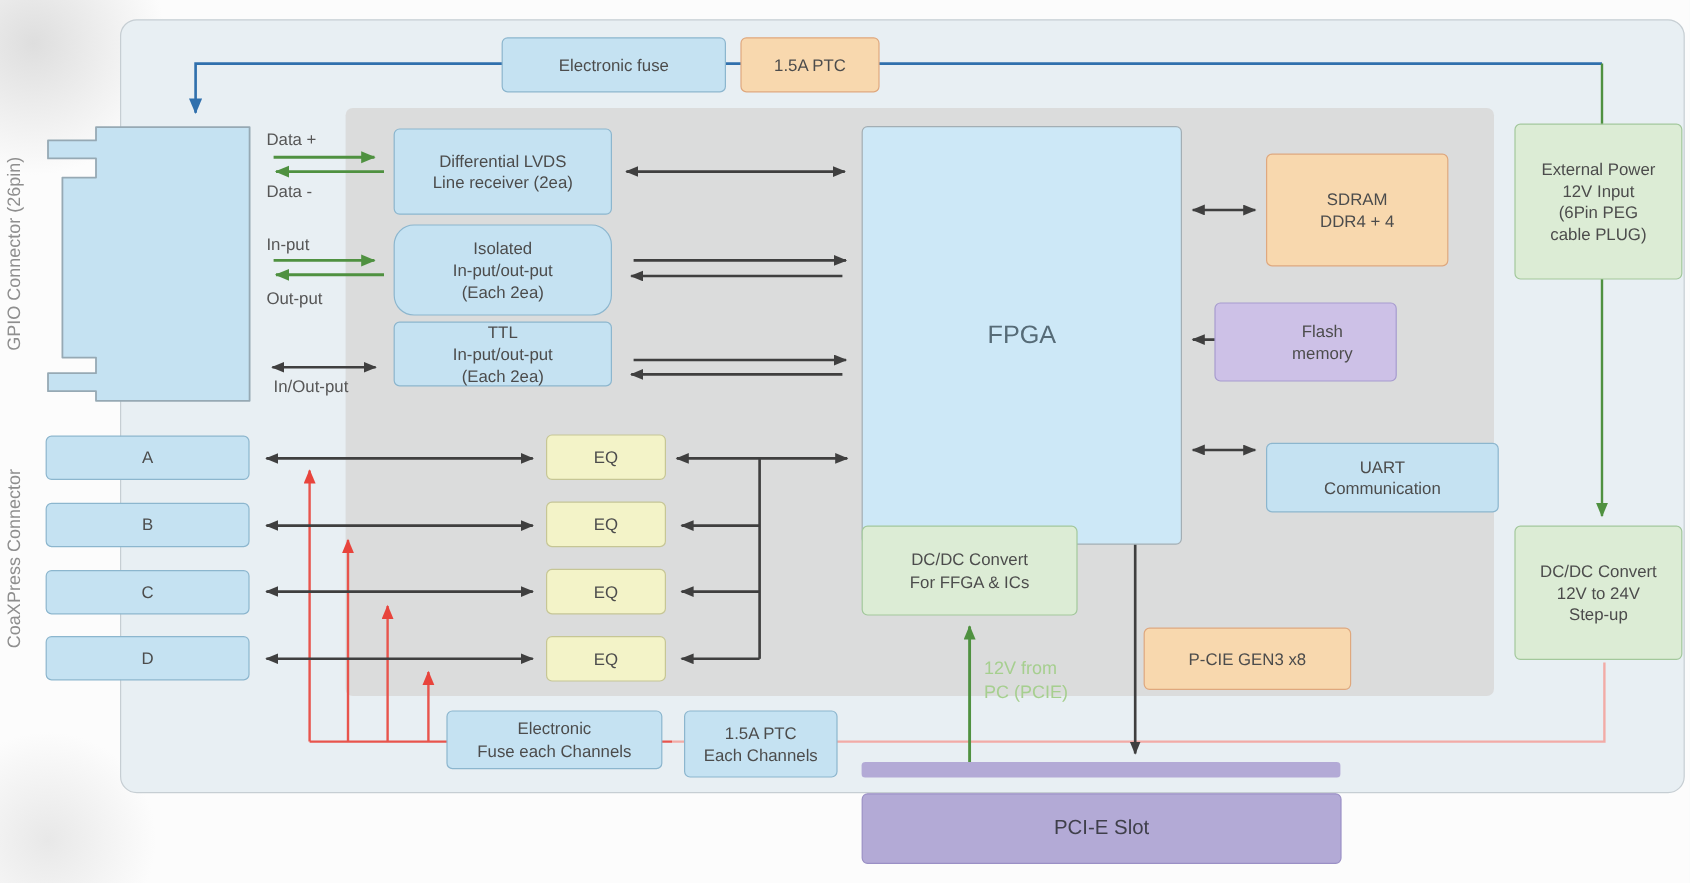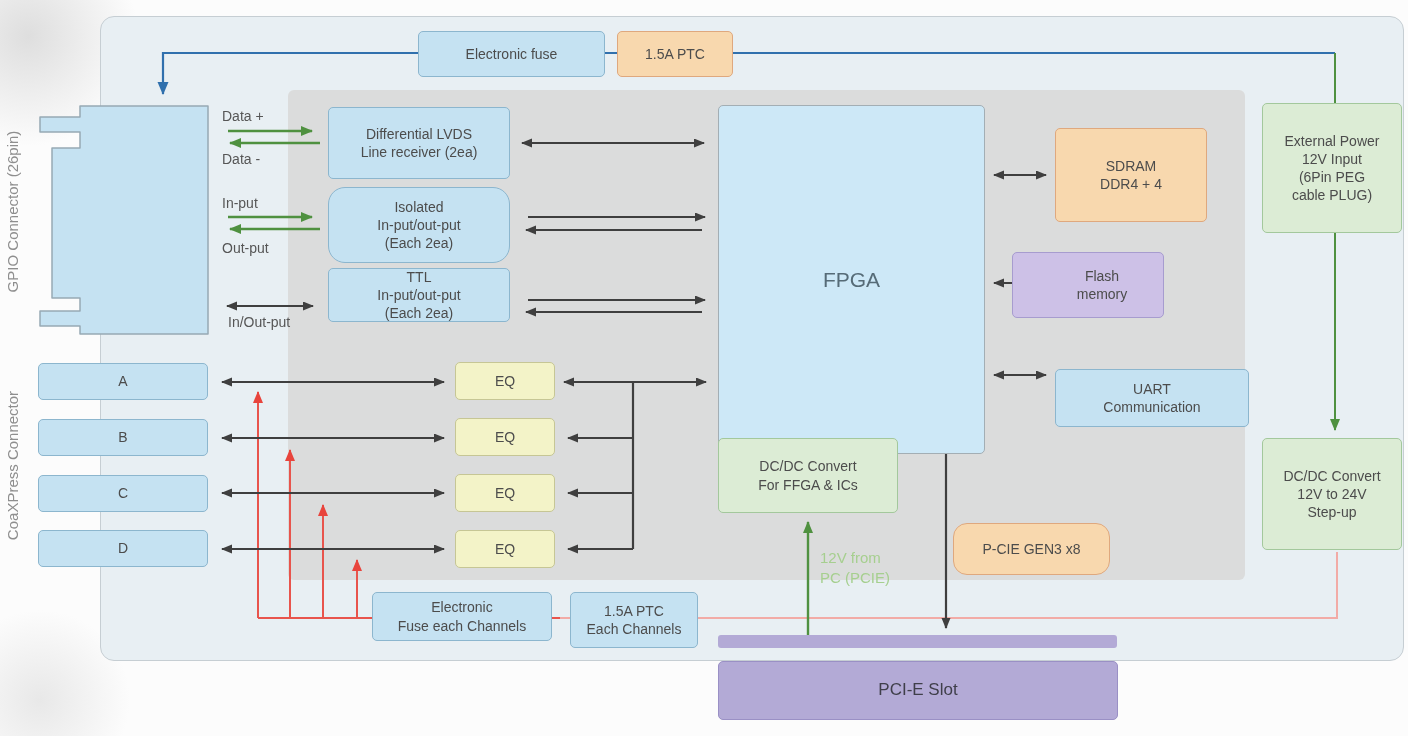--- a/index.html
+++ b/index.html
@@ -33,21 +33,21 @@
   .b-lvds{left:328px;top:107px;width:182px;height:72px;}
   .b-iso{left:328px;top:187px;width:182px;height:76px;border-radius:17px;}
   .b-ttl{left:328px;top:268px;width:182px;height:54px;}
   .b-fpga{left:718px;top:105px;width:267px;height:349px;}
   .b-sdram{left:1055px;top:128px;width:152px;height:94px;}
   .b-flash{left:1012px;top:252px;width:152px;height:66px;padding-left:28px;}
   .b-uart{left:1055px;top:347px;width:194px;height:58px;margin-top:22px;}
   .b-extpwr{left:1262px;top:103px;width:140px;height:130px;}
   .b-dcdc24{left:1262px;top:438px;width:140px;height:112px;}
   .b-dcdcfpga{left:718px;top:438px;width:180px;height:75px;}
-  .b-pciegen3{left:953px;top:523px;width:157px;height:52px;border-radius:14px;}
+  .b-pciegen3{left:953px;top:523px;width:173px;height:52px;}
   .b-cha{left:38px;top:363px;width:170px;height:37px;}
   .b-chb{left:38px;top:419px;width:170px;height:37px;}
   .b-chc{left:38px;top:475px;width:170px;height:37px;}
   .b-chd{left:38px;top:530px;width:170px;height:37px;}
   .b-eq1{left:455px;top:362px;width:100px;height:38px;}
   .b-eq2{left:455px;top:418px;width:100px;height:38px;}
   .b-eq3{left:455px;top:474px;width:100px;height:38px;}
   .b-eq4{left:455px;top:530px;width:100px;height:38px;}
   .b-fusech{left:372px;top:592px;width:180px;height:49px;}
   .b-ptcch{left:570px;top:592px;width:128px;height:56px;}

